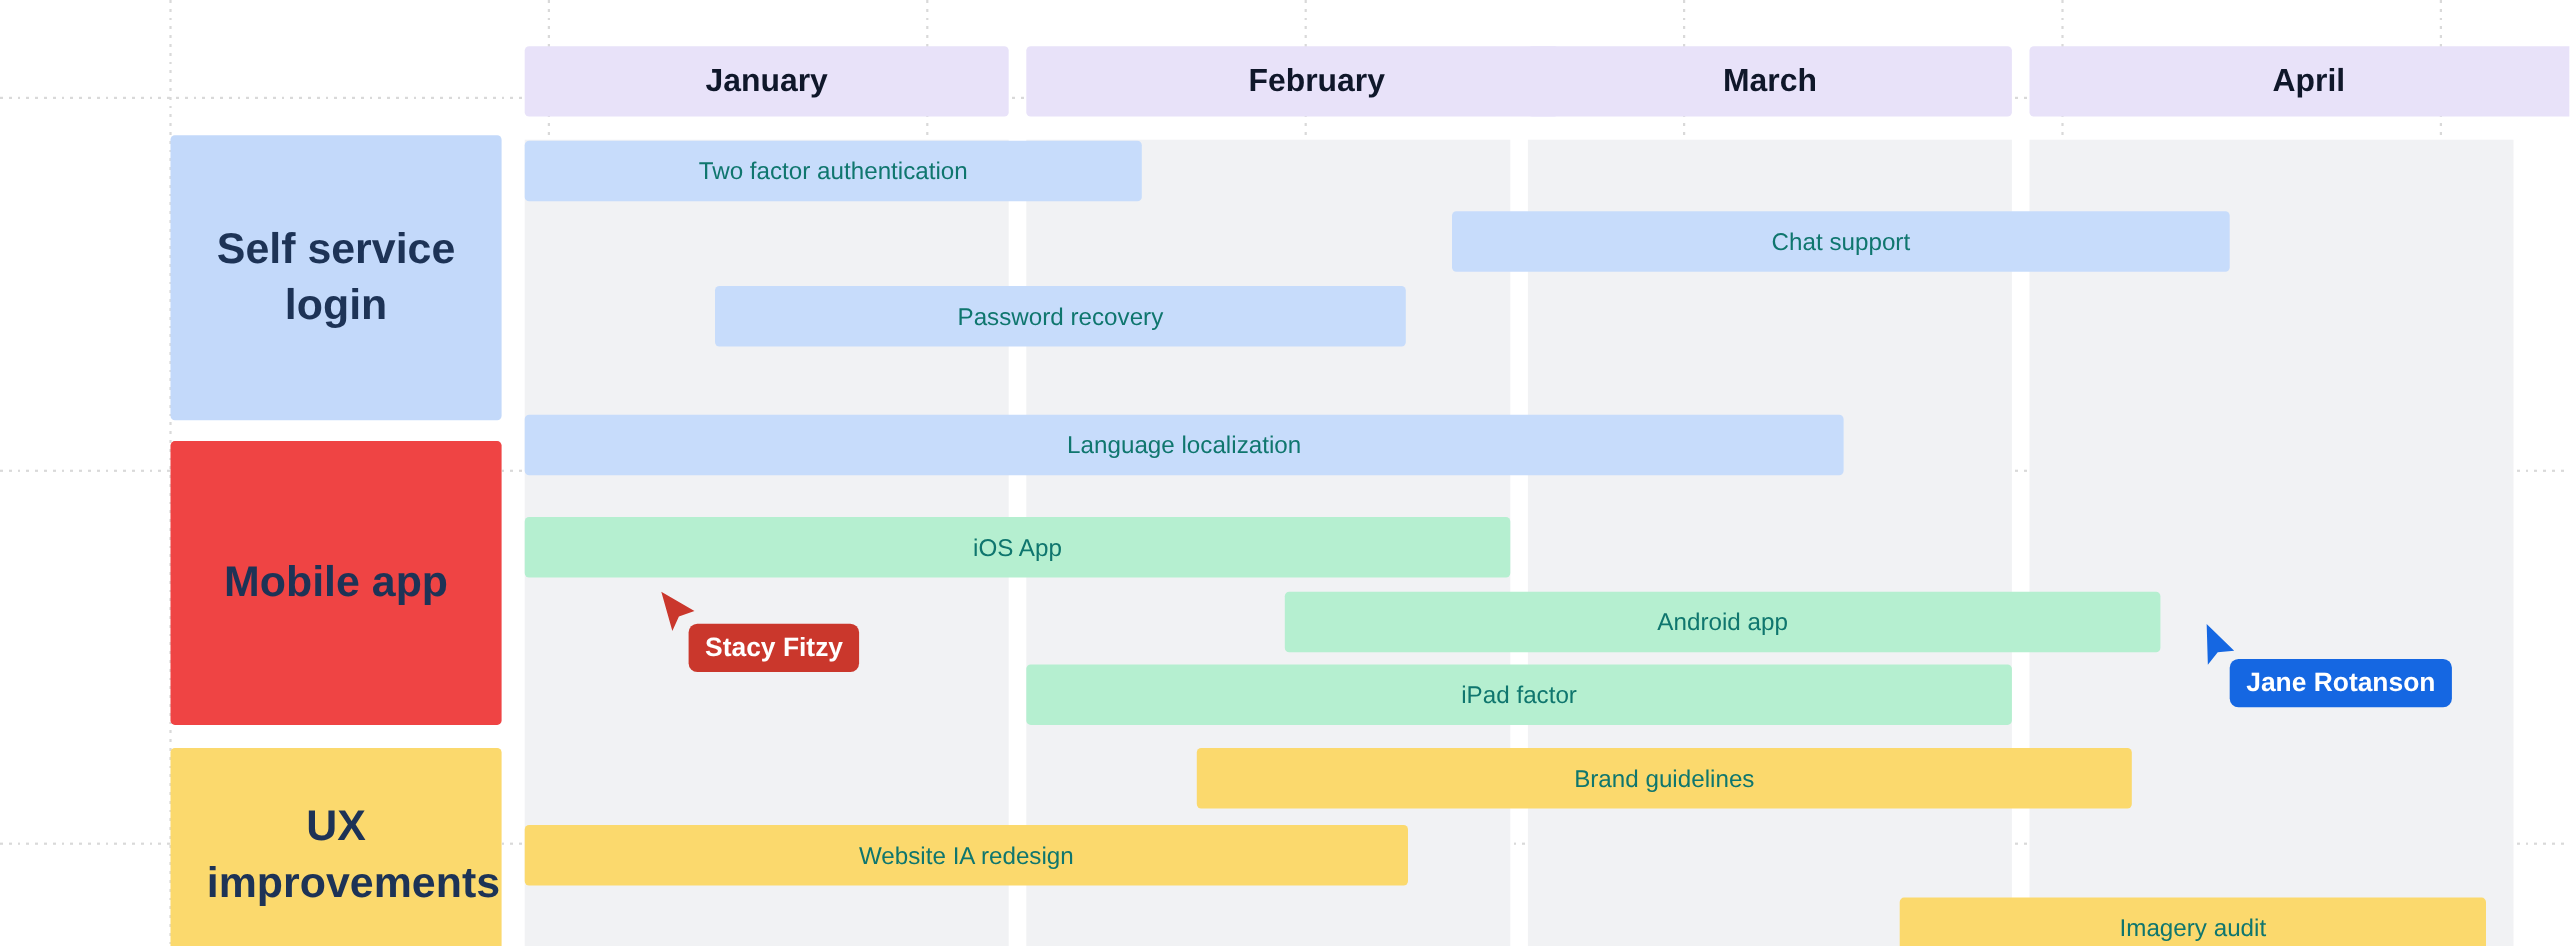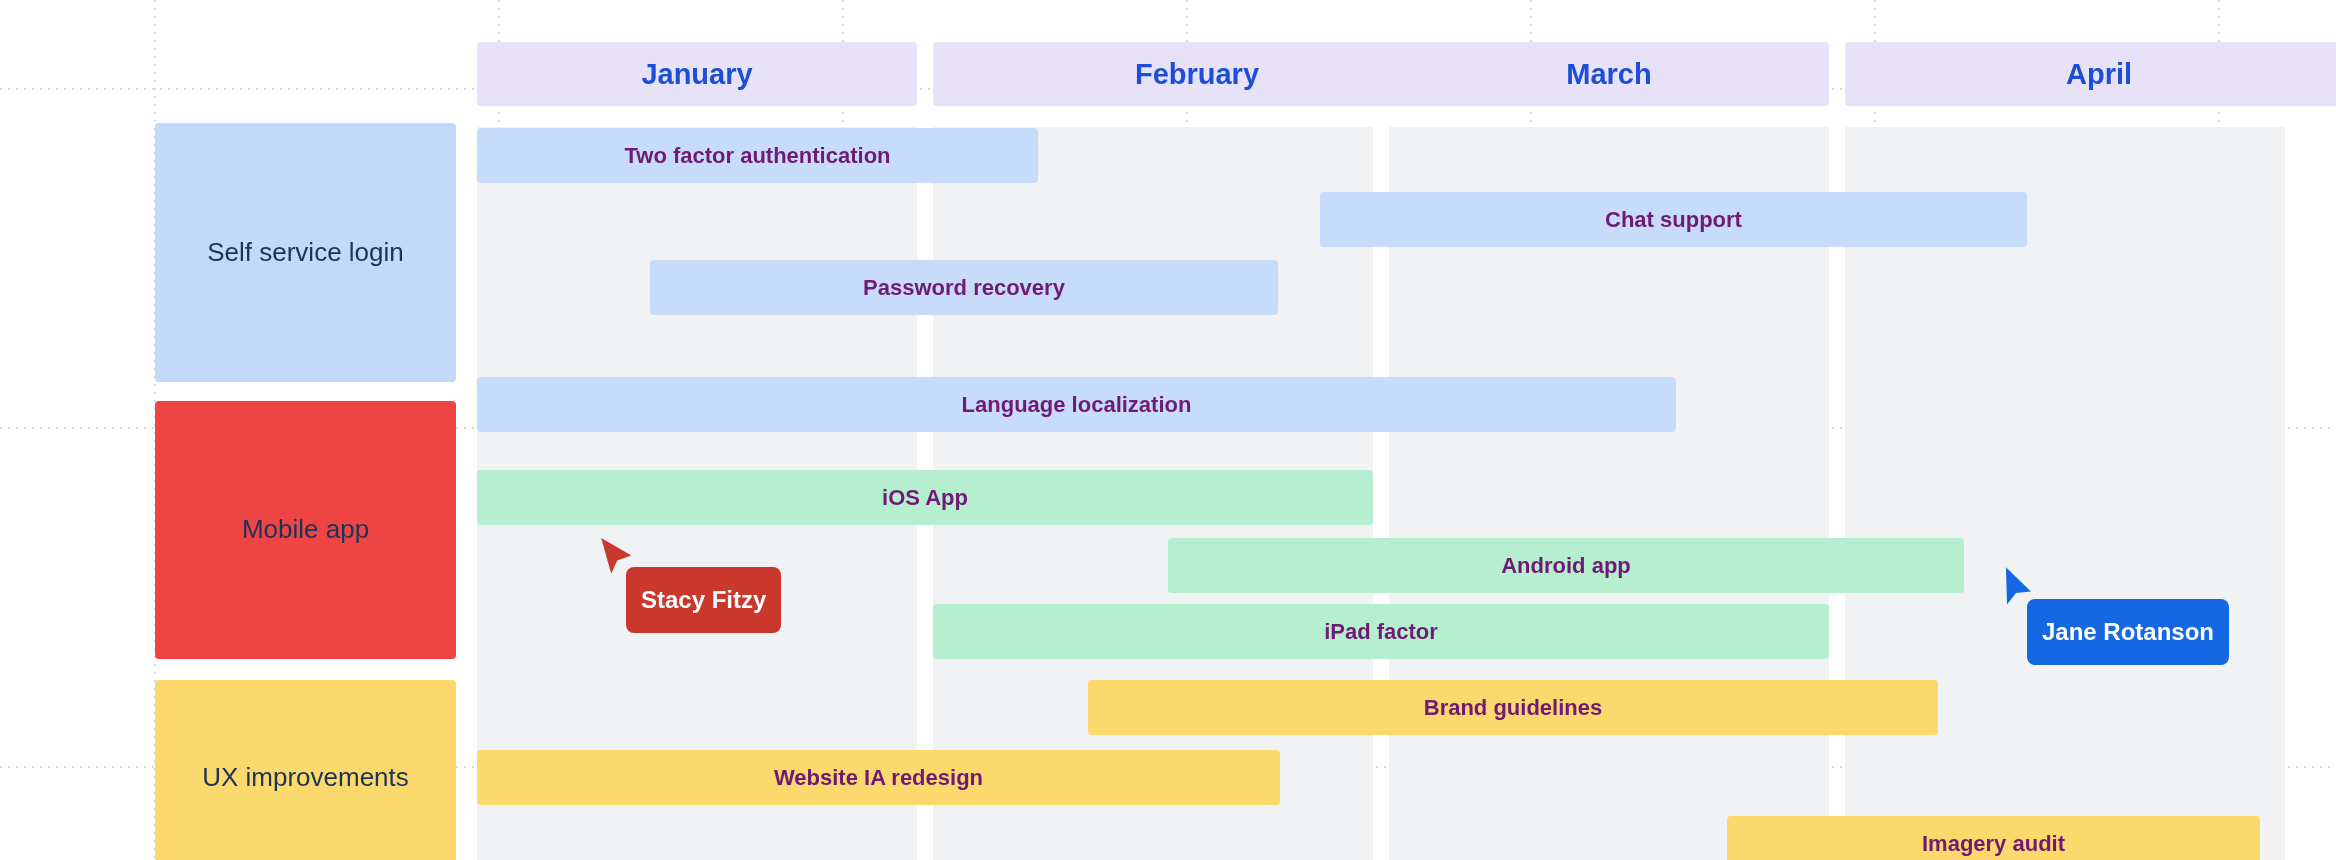--- a/index.html
+++ b/index.html
@@ -13,33 +13,33 @@
   
   .vline{position:absolute;top:0;bottom:0;width:2px;z-index:1;
     background:repeating-linear-gradient(to bottom,#d9d9d9 0 2.5px,transparent 2.5px 8px);}
   .hline{position:absolute;left:0;right:0;height:2px;z-index:1;
     background:repeating-linear-gradient(to right,#d9d9d9 0 2.5px,transparent 2.5px 8px);}
   
   .band{position:absolute;z-index:2;background:#f1f2f4;}
   
   .month-header{position:absolute;z-index:3;background:#e8e2f9;border-radius:4px;
     display:flex;align-items:center;justify-content:center;
-    font-size:29px;font-weight:bold;color:#1d4ed8;text-align:center;}
+    font-size:29px;font-weight:bold;color:#0f172a;text-align:center;}
   
   .row-box{position:absolute;z-index:3;border-radius:4px;
     display:flex;align-items:center;justify-content:center;text-align:center;
-    font-size:26px;font-weight:normal;color:#1d3356;line-height:1.3;}
+    font-size:39px;font-weight:bold;color:#1d3356;line-height:1.3;}
   .row-box .row-box-label{max-width:235px;}
   
   .task-bar{position:absolute;z-index:4;height:55px;border-radius:4px;
     display:flex;align-items:center;justify-content:center;
-    font-size:22px;font-weight:700;color:#701a75;white-space:nowrap;}
+    font-size:22px;font-weight:400;color:#0f766e;white-space:nowrap;}
   
   .cursor{position:absolute;z-index:10;}
-  .cursor-label{position:absolute;z-index:10;border-radius:8px;padding:16px 15px;
+  .cursor-label{position:absolute;z-index:10;border-radius:8px;padding:5px 15px;
     font-size:24px;font-weight:bold;color:#ffffff;white-space:nowrap;
     display:inline-flex;align-items:center;height:34px;}
 </style>
 </head>
 <body>
 
 <div class="canvas">
   <div id="grid-layer">
       <div class="vline" style="left: 154px;"></div>
       <div class="vline" style="left: 498px;"></div>

